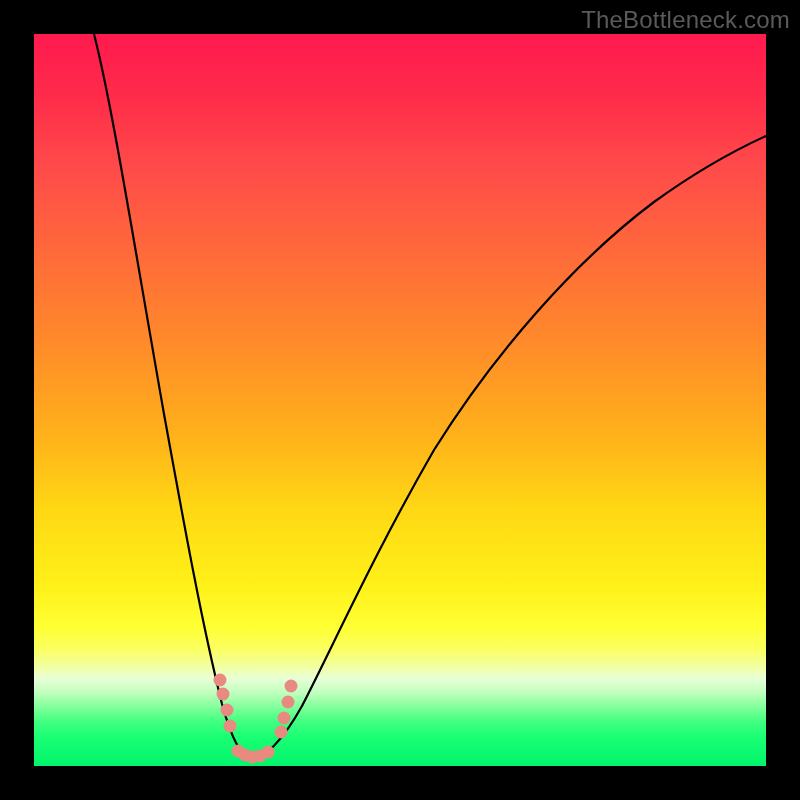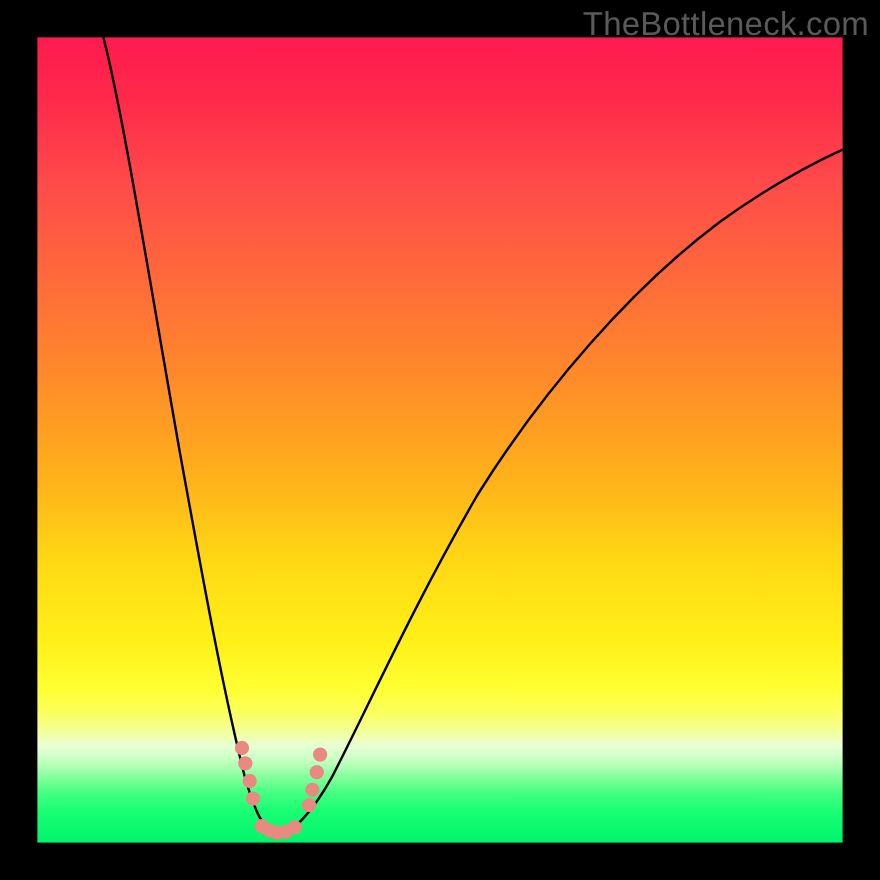--- a/index.html
+++ b/index.html
@@ -34,21 +34,21 @@
       #80ff9a 92%,
       #40ff80 94%,
       #1aff74 96%,
       #00f46b 100%
     );
   }
   .watermark {
     position: absolute;
     top: 6px;
     right: 10px;
-    font-size: 30px;
+    font-size: 24px;
     font-weight: 500;
     color: #5a5a5a;
     letter-spacing: 0.2px;
   }
   svg.curves {
     position: absolute;
     left: 0;
     top: 0;
     width: 732px;
     height: 732px;

